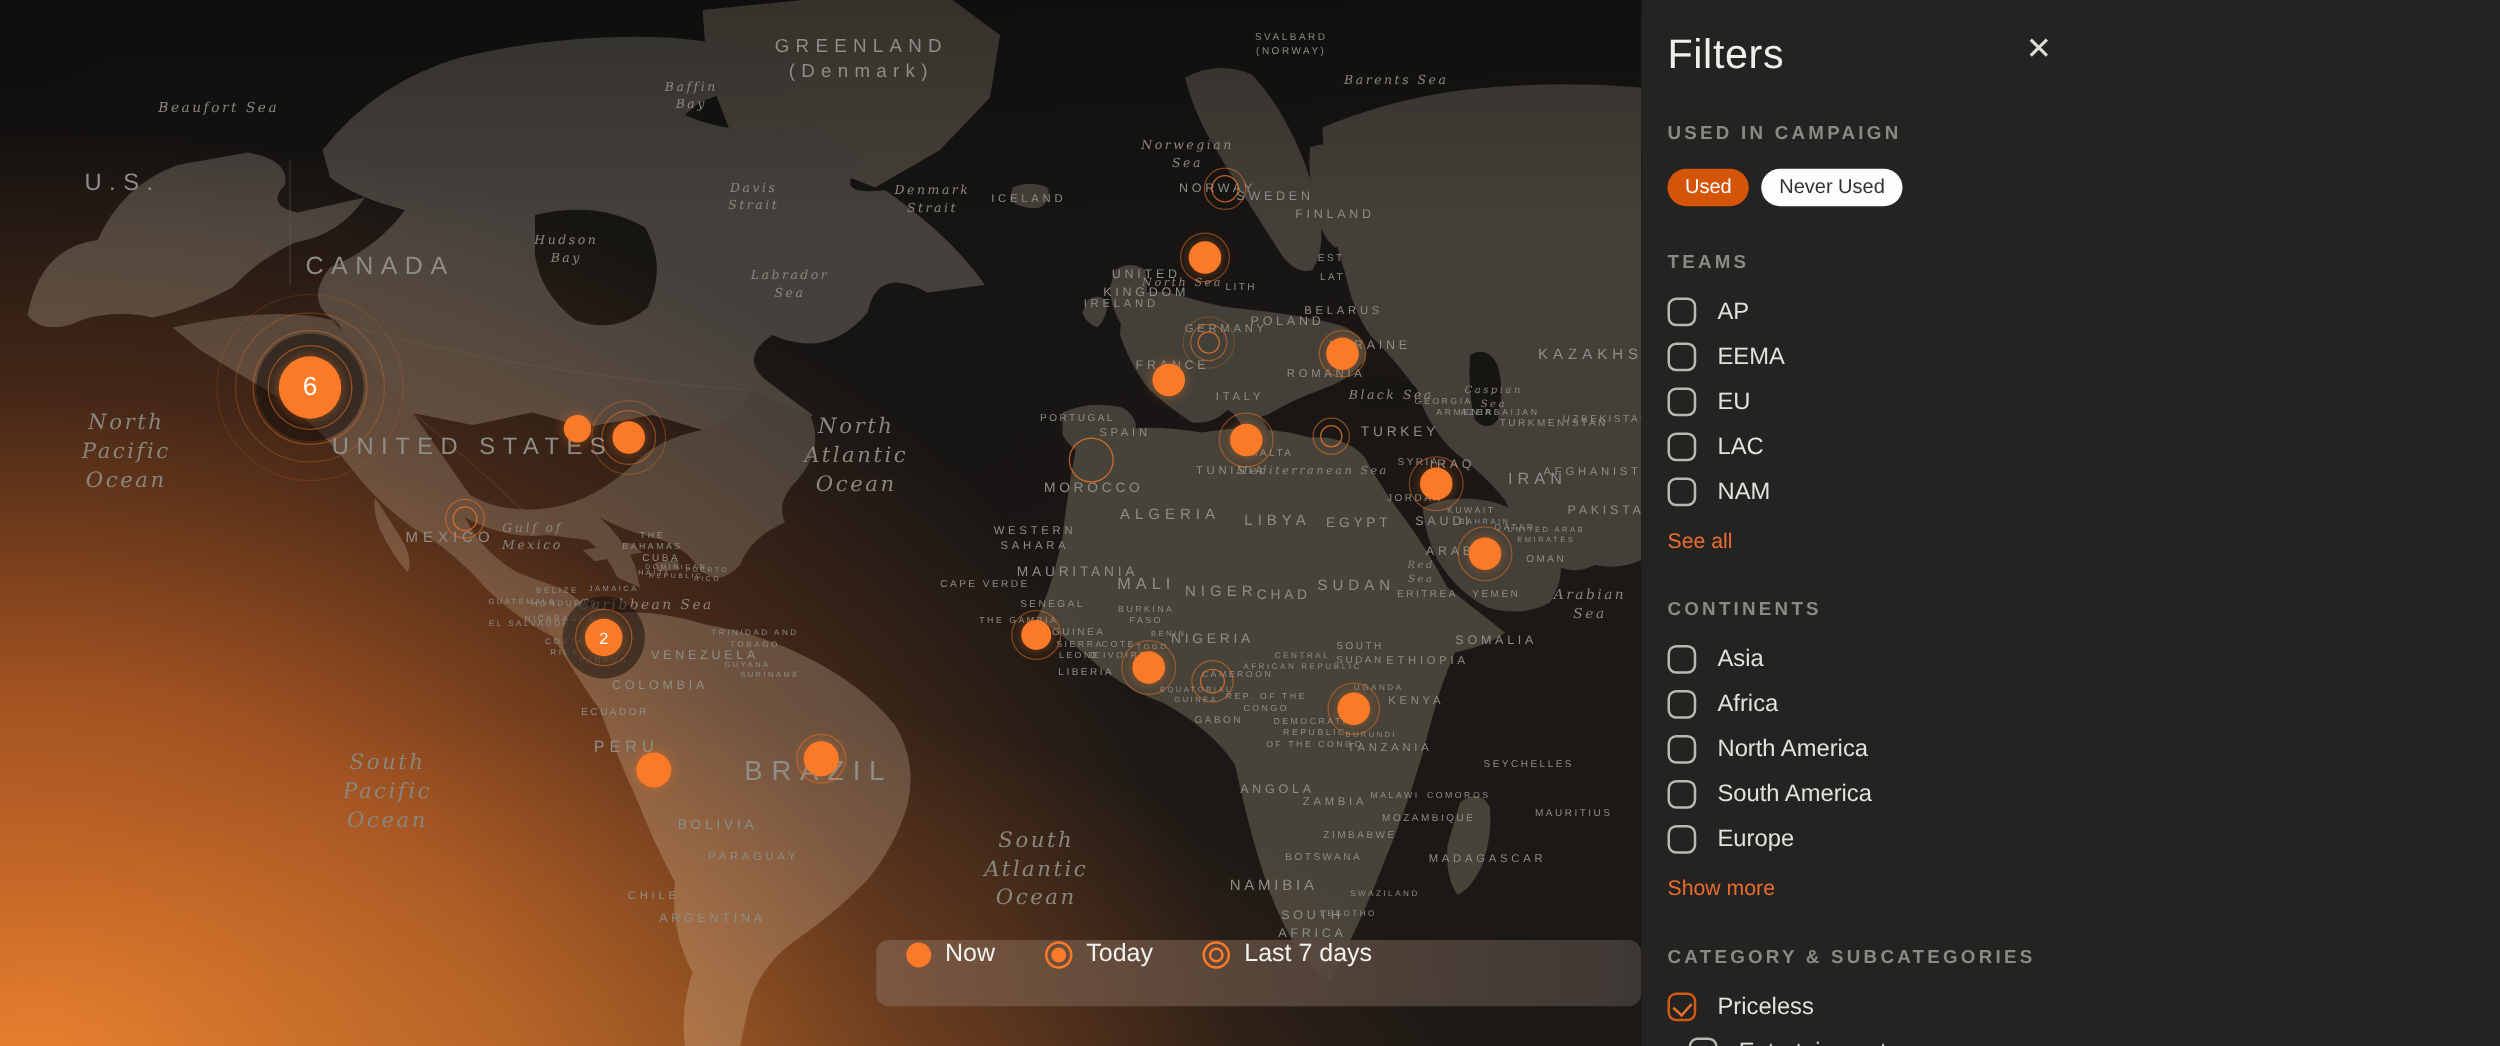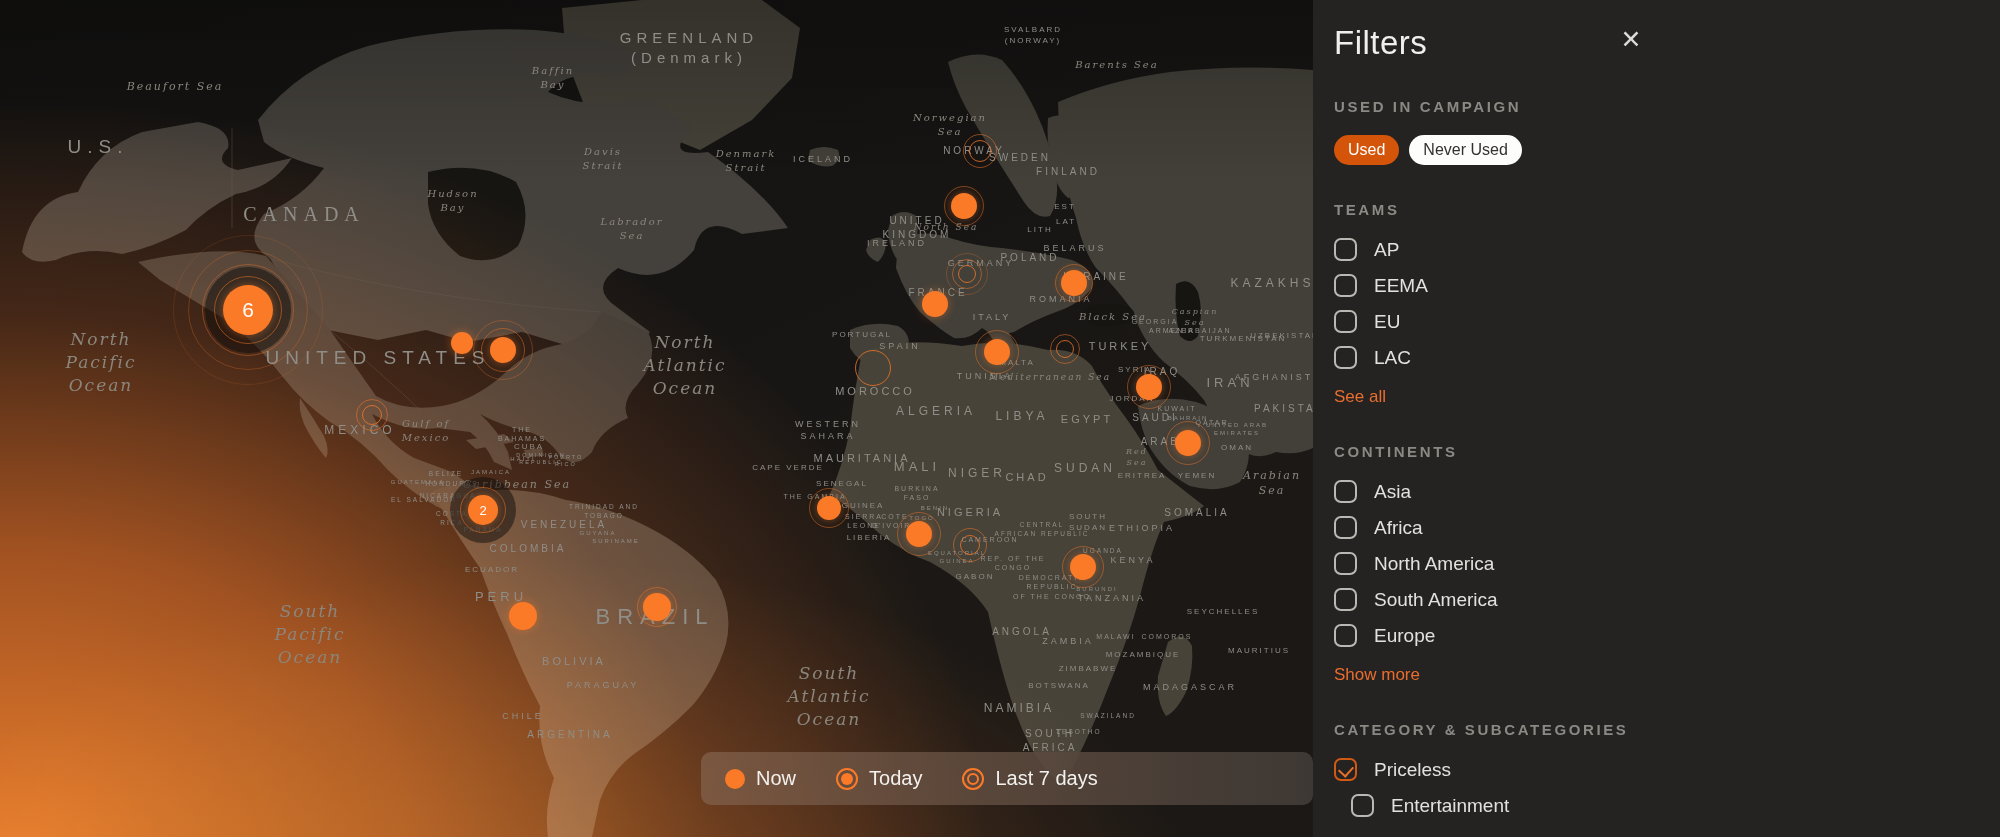--- a/index.html
+++ b/index.html
@@ -37,21 +37,21 @@
   .marker{position:absolute;width:0;height:0;}
   .mk{position:absolute;border-radius:50%;transform:translate(-50%,-50%);}
   .mk-dot{background:var(--acc);box-shadow:0 0 10px rgba(251,122,40,.45);
     display:flex;align-items:center;justify-content:center;
     color:#fff;font-weight:400;}
   .mk-ring{border:1.5px solid var(--acc);}
   .mk-back{background:rgba(14,12,9,.5);}
 
   
   .legend{position:absolute;left:701px;top:752px;width:612px;height:53px;
-    border-radius:10px;display:flex;align-items:center;gap:40px;
+    border-radius:10px;display:flex;align-items:flex-start;gap:40px;
     padding:0 24px;
     background:linear-gradient(90deg,rgba(128,94,72,.80),rgba(64,58,54,.94));}
   .lg-item{display:flex;align-items:center;gap:11px;}
   .lg-txt{color:#f2f1ee;font-size:20px;}
   .lg-ic{width:22px;height:22px;border-radius:50%;position:relative;flex:none;}
   .lg-ic.filled{background:var(--acc);width:20px;height:20px;}
   .lg-ic.filled-ring{border:2px solid var(--acc);}
   .lg-ic.filled-ring i{position:absolute;inset:3px;background:var(--acc);border-radius:50%;}
   .lg-ic.double-ring{border:2px solid var(--acc);}
   .lg-ic.double-ring i{position:absolute;inset:3px;border:2px solid var(--acc);border-radius:50%;}
@@ -129,21 +129,21 @@
 
       <path stroke="#5b5750" stroke-width="0.8" fill="none" opacity="0.55" d="M232,128 L232,228"></path>
       <path stroke="#5b5750" stroke-width="0.8" fill="none" opacity="0.45" d="M268,258 Q420,300 600,312"></path>
       <path stroke="#5b5750" stroke-width="0.8" fill="none" opacity="0.4" d="M330,330 Q380,372 420,410"></path>
     </svg>
     <div class="glow g1"></div>
     <div class="glow g2"></div>
     <div class="glow g3"></div>
     <div id="labels">
         <div class="lbl s" style="left: 98px; top: 147px; font-size: 19px; letter-spacing: 6px;">U.S.</div>
-        <div class="lbl s" style="left: 304px; top: 214px; font-size: 20px; letter-spacing: 6px; font-family: Liberation Serif, serif;">CANADA</div>
+        <div class="lbl s" style="left: 304px; top: 214px; font-size: 20px; letter-spacing: 6px;">CANADA</div>
         <div class="lbl s" style="left: 378px; top: 358px; font-size: 19px; letter-spacing: 6px;">UNITED STATES</div>
         <div class="lbl s" style="left: 360px; top: 430px; font-size: 12px; letter-spacing: 4px;">MEXICO</div>
         <div class="lbl s" style="left: 689px; top: 48px; font-size: 15px; letter-spacing: 5px;">GREENLAND
 (Denmark)</div>
         <div class="lbl i" style="left: 175px; top: 87px; font-size: 11px;">Beaufort Sea</div>
         <div class="lbl i" style="left: 553px; top: 77px; font-size: 10px;">Baffin
 Bay</div>
         <div class="lbl i" style="left: 603px; top: 158px; font-size: 10px;">Davis
 Strait</div>
         <div class="lbl i" style="left: 746px; top: 160px; font-size: 10px;">Denmark
@@ -159,21 +159,21 @@
 (NORWAY)</div>
         <div class="lbl s" style="left: 823px; top: 159px; font-size: 9px; letter-spacing: 3px;">ICELAND</div>
         <div class="lbl s" style="left: 897px; top: 243px; font-size: 9px; letter-spacing: 3px;">IRELAND</div>
         <div class="lbl s" style="left: 917px; top: 227px; font-size: 10px; letter-spacing: 3px;">UNITED
 KINGDOM</div>
         <div class="lbl s" style="left: 974px; top: 151px; font-size: 10px; letter-spacing: 3px;">NORWAY</div>
         <div class="lbl s" style="left: 1020px; top: 158px; font-size: 10px; letter-spacing: 3px;">SWEDEN</div>
         <div class="lbl s" style="left: 1068px; top: 172px; font-size: 10px; letter-spacing: 3px;">FINLAND</div>
         <div class="lbl s" style="left: 1065px; top: 207px; font-size: 8px; letter-spacing: 2px;">EST</div>
         <div class="lbl s" style="left: 1066px; top: 222px; font-size: 8px; letter-spacing: 2px;">LAT</div>
-        <div class="lbl s" style="left: 1040px; top: 230px; font-size: 8px; letter-spacing: 2px;">LITH</div>
+        <div class="lbl s" style="left: 993px; top: 230px; font-size: 8px; letter-spacing: 2px;">LITH</div>
         <div class="lbl s" style="left: 1075px; top: 248px; font-size: 9px; letter-spacing: 3px;">BELARUS</div>
         <div class="lbl s" style="left: 1030px; top: 258px; font-size: 10px; letter-spacing: 3px;">POLAND</div>
         <div class="lbl s" style="left: 981px; top: 263px; font-size: 9px; letter-spacing: 3px;">GERMANY</div>
         <div class="lbl s" style="left: 938px; top: 293px; font-size: 10px; letter-spacing: 3px;">FRANCE</div>
         <div class="lbl s" style="left: 1096px; top: 277px; font-size: 10px; letter-spacing: 3px;">UKRAINE</div>
         <div class="lbl s" style="left: 1061px; top: 299px; font-size: 9px; letter-spacing: 3px;">ROMANIA</div>
         <div class="lbl s" style="left: 992px; top: 317px; font-size: 9px; letter-spacing: 3px;">ITALY</div>
         <div class="lbl s" style="left: 900px; top: 346px; font-size: 9px; letter-spacing: 3px;">SPAIN</div>
         <div class="lbl s" style="left: 862px; top: 335px; font-size: 8px; letter-spacing: 2px;">PORTUGAL</div>
         <div class="lbl i" style="left: 946px; top: 227px; font-size: 9px;">North Sea</div>
@@ -442,20 +442,23 @@
             <span class="clabel">AP</span>
           </div><div class="row">
             <span class="cbox"></span>
             <span class="clabel">EEMA</span>
           </div><div class="row">
             <span class="cbox"></span>
             <span class="clabel">EU</span>
           </div><div class="row">
             <span class="cbox"></span>
             <span class="clabel">LAC</span>
+          </div><div class="row">
+            <span class="cbox"></span>
+            <span class="clabel">NAM</span>
           </div><a class="lnk">See all</a></div>
         <div class="section"><div class="sec-label">CONTINENTS</div><div class="row">
             <span class="cbox"></span>
             <span class="clabel">Asia</span>
           </div><div class="row">
             <span class="cbox"></span>
             <span class="clabel">Africa</span>
           </div><div class="row">
             <span class="cbox"></span>
             <span class="clabel">North America</span>

